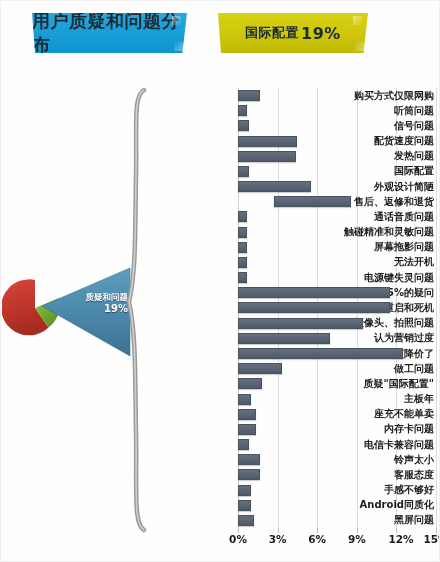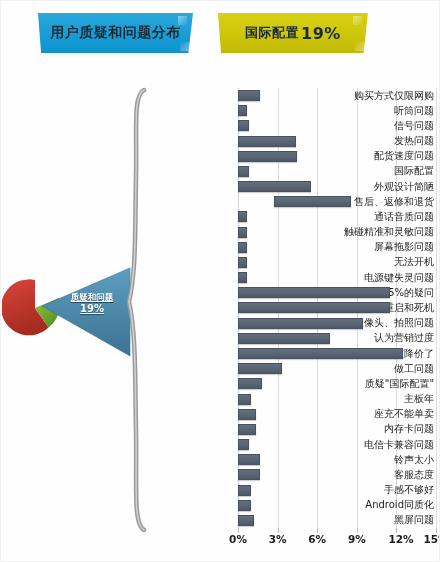--- a/index.html
+++ b/index.html
@@ -22,23 +22,23 @@
     height: 40px;
     display: flex;
     align-items: center;
     justify-content: center;
     color: #1b2b35;
     font-weight: bold;
     letter-spacing: .5px;
     box-shadow: 0 2px 3px rgba(0,0,0,.22);
   }
   #banner-blue {
-    left: 38px; top: 13px; width: 155px;
+    left: 32px; top: 13px; width: 155px;
     background: linear-gradient(180deg,#29a8dd 0%, #1a9ed6 45%, #0f93cd 100%);
-    font-size: 14px;
+    font-size: 18px;
     clip-path: polygon(0 0, 100% 0, 97% 100%, 2% 100%);
   }
   #banner-yellow {
     left: 218px; top: 13px; width: 150px;
     background: linear-gradient(180deg,#d8d013 0%, #cfc80c 45%, #c2bb06 100%);
     font-size: 13px;
     clip-path: polygon(0 0, 100% 0, 97% 100%, 2% 100%);
   }
   .banner .pct { font-size: 16px; margin-left: 2px; }
   .banner .corner-tl,
@@ -70,20 +70,21 @@
 
   .rows {
     position: absolute;
     left: 0; top: 0; width: 440px; height: 440px;
   }
   .row {
     position: relative;
     height: 17.6px;
     display: flex;
     align-items: center;
+    font-weight: bold;
   }
   .row-label {
     position: absolute;
     right: 0; width: 238px;
     padding-right: 6px;
     text-align: right;
     font-size: 10px;
     color: #1c1c1c;
     white-space: nowrap;
     font-family: "DejaVu Sans", "Liberation Sans", sans-serif;
@@ -126,27 +127,26 @@
   
   #pie {
     position: absolute;
     left: 2px; top: 252px;
     width: 132px; height: 112px;
   }
   .pie-label {
     position: absolute;
     left: 56px; top: 292px;
     width: 72px;
-    text-align: center;
+    text-align: right;
     color: #ffffff;
     font-size: 8.5px;
     line-height: 11px;
     text-shadow: 0 1px 1px rgba(0,0,0,.45);
     font-weight: bold;
-    text-decoration: underline;
   }
   .pie-label .pv { font-size: 10px; display: block; }
 
   
   #frame {
     position: absolute; inset: 0;
     border: 1px solid #f0f0f0;
     pointer-events: none;
   }
 </style>
@@ -231,29 +231,29 @@
             <div class="bar" title="听筒问题 0.7%" style="width: 9.24px; height: 11px;"></div>
           </div>
         </div>
         <div class="row" style="height: 15.1724px;">
           <div class="row-label">信号问题</div>
           <div class="bar-wrap" style="height: 15.1724px;">
             <div class="bar" title="信号问题 0.8%" style="width: 10.56px; height: 11px;"></div>
           </div>
         </div>
         <div class="row" style="height: 15.1724px;">
+          <div class="row-label">配货速度问题</div>
+          <div class="bar-wrap" style="height: 15.1724px;">
+            <div class="bar" title="配货速度问题 4.5%" style="width: 59.4px; height: 11px;"></div>
+          </div>
+        </div>
+        <div class="row" style="height: 15.1724px;">
           <div class="row-label">发热问题</div>
           <div class="bar-wrap" style="height: 15.1724px;">
             <div class="bar" title="发热问题 4.4%" style="width: 58.08px; height: 11px;"></div>
-          </div>
-        </div>
-        <div class="row" style="height: 15.1724px;">
-          <div class="row-label">配货速度问题</div>
-          <div class="bar-wrap" style="height: 15.1724px;">
-            <div class="bar" title="配货速度问题 4.5%" style="width: 59.4px; height: 11px;"></div>
           </div>
         </div>
         <div class="row" style="height: 15.1724px;">
           <div class="row-label">国际配置</div>
           <div class="bar-wrap" style="height: 15.1724px;">
             <div class="bar" title="测试过程 0.8%" style="width: 10.56px; height: 11px;"></div>
           </div>
         </div>
         <div class="row" style="height: 15.1724px;">
           <div class="row-label">外观设计简陋</div>

